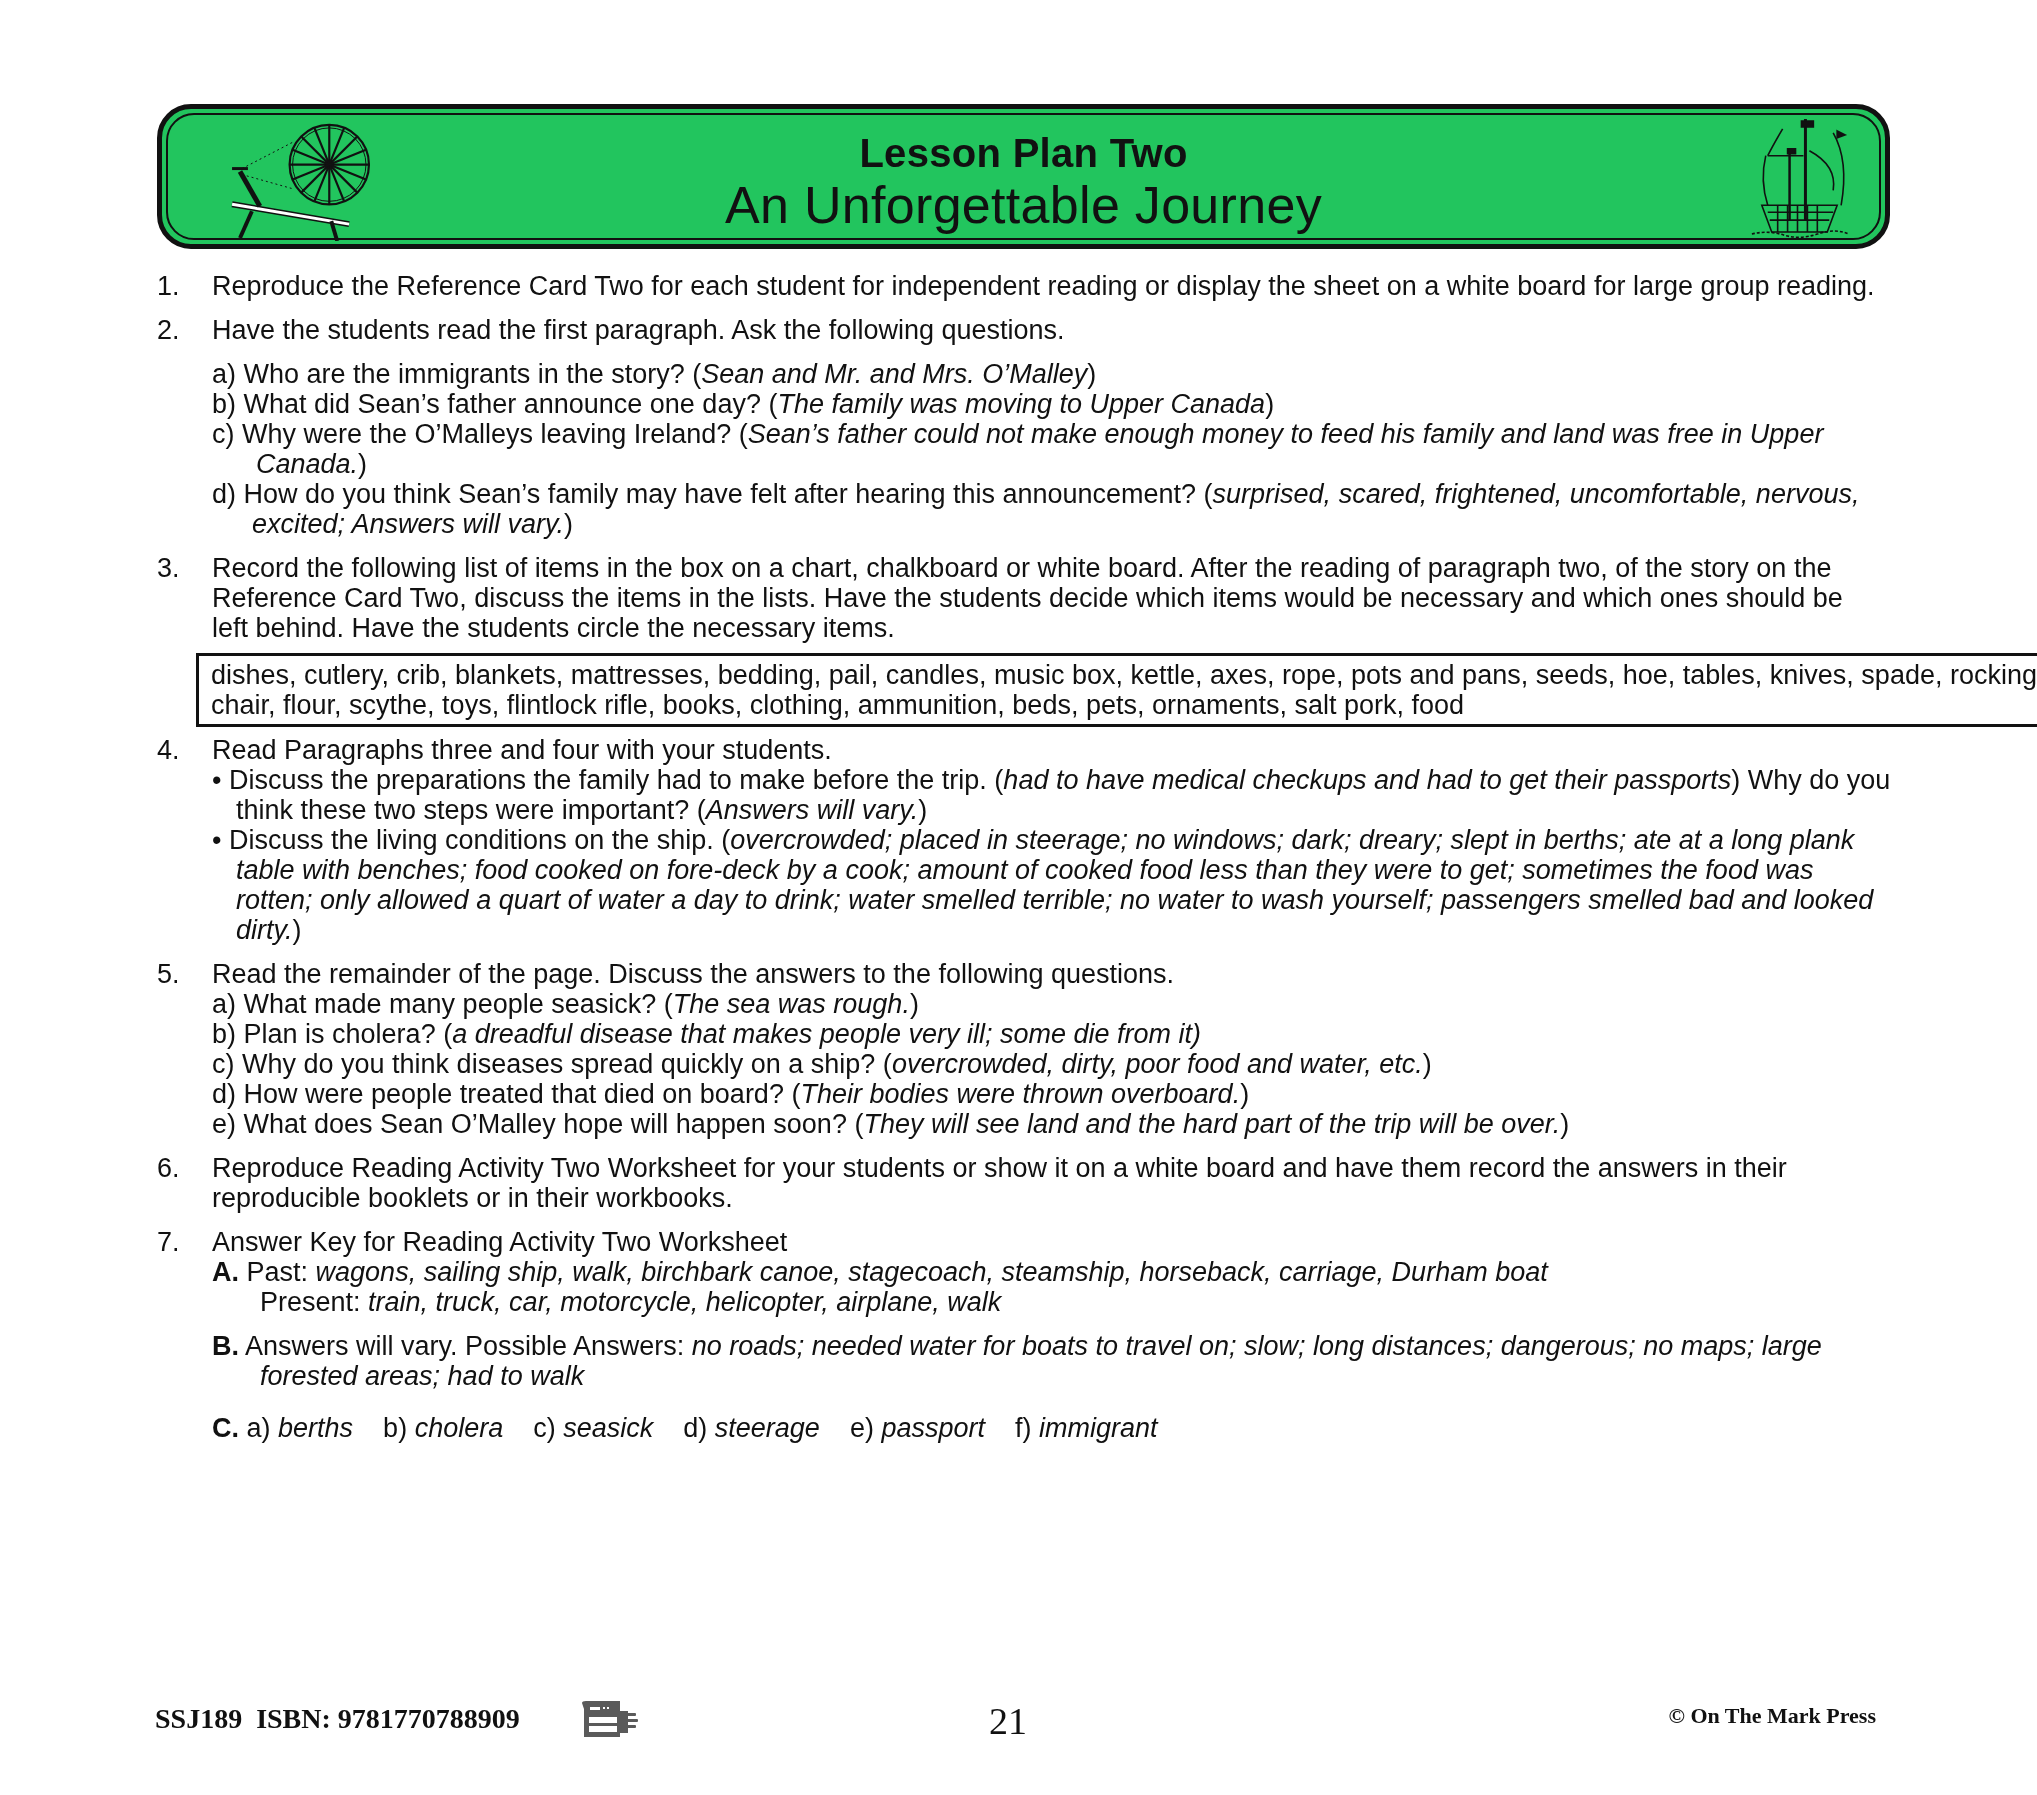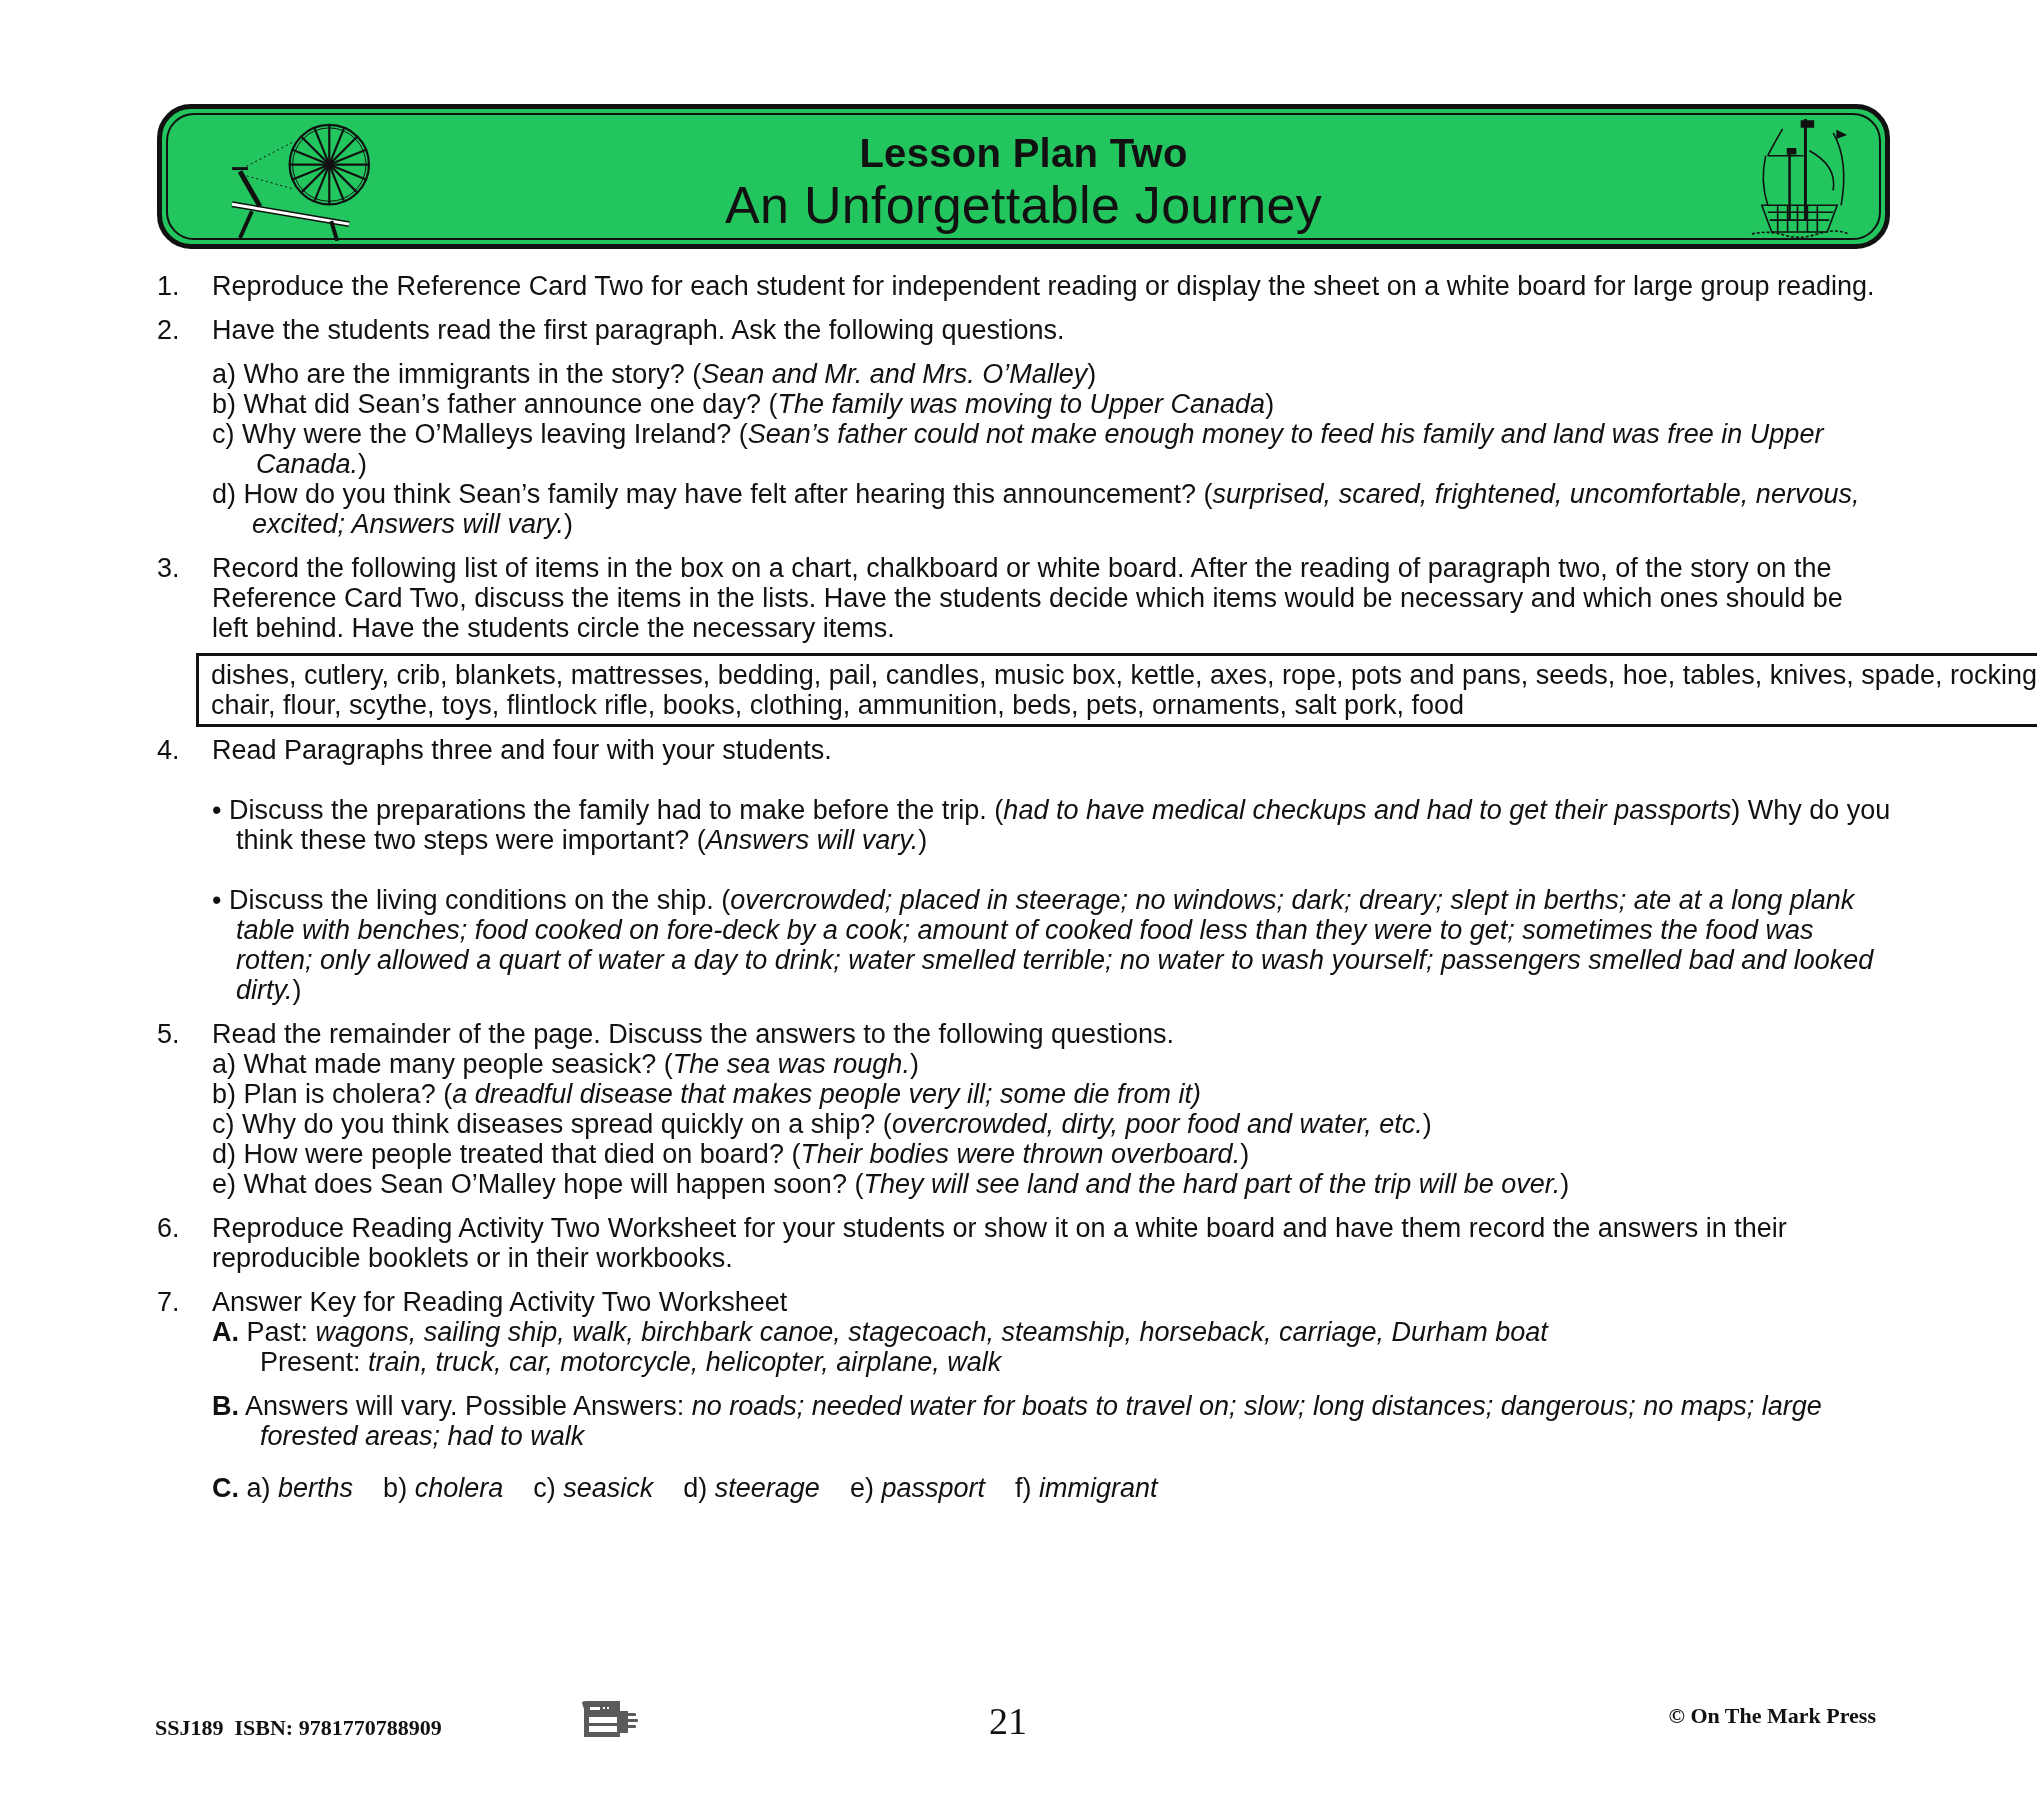--- a/index.html
+++ b/index.html
@@ -31,35 +31,35 @@
 
   
   .content {
     position: absolute; left: 157px; top: 271px; width: 1736px;
     font-size: 27px; line-height: 30px;
   }
   .item { position: relative; padding-left: 55px; margin-bottom: 14px; }
   .item .num { position: absolute; left: 0; top: 0; }
   .qa { padding-left: 44px; text-indent: -44px; }
   .qa.tight { padding-left: 40px; text-indent: -40px; }
-  .bullet { padding-left: 24px; text-indent: -24px; margin-top: 30px; }
+  .bullet { padding-left: 24px; text-indent: -24px; }
   i { }
   .items-box {
     margin: 10px 0 0 -16px; width: 1924px; box-sizing: border-box;
     border: 3px solid #111; padding: 4px 14px 4px 12px; line-height: 30px;
   }
   .answer { padding-left: 48px; text-indent: -48px; }
   .answer b { font-weight: bold; }
 
   
   .footer {
     position: absolute; top: 1699px; left: 155px; width: 1736px; height: 40px;
     font-family: "Liberation Serif", "DejaVu Serif", serif;
   }
-  .footer-left { position: absolute; left: 0; top: 16px; font-size: 22px; font-weight: bold; }
+  .footer-left { position: absolute; left: 0; top: 4px; font-size: 28px; font-weight: bold; }
   .footer-icon { position: absolute; left: 421px; top: 0; width: 66px; height: 40px; }
   .footer-page { position: absolute; left: 834px; top: 0; font-size: 38px; }
   .footer-right { position: absolute; right: 15px; top: 4px; font-size: 22px; font-weight: bold; }
 </style>
 </head>
 <body>
 
 <div class="banner">
   <div class="banner-inner"></div>
   <svg class="wheel" viewBox="0 0 180 125">

